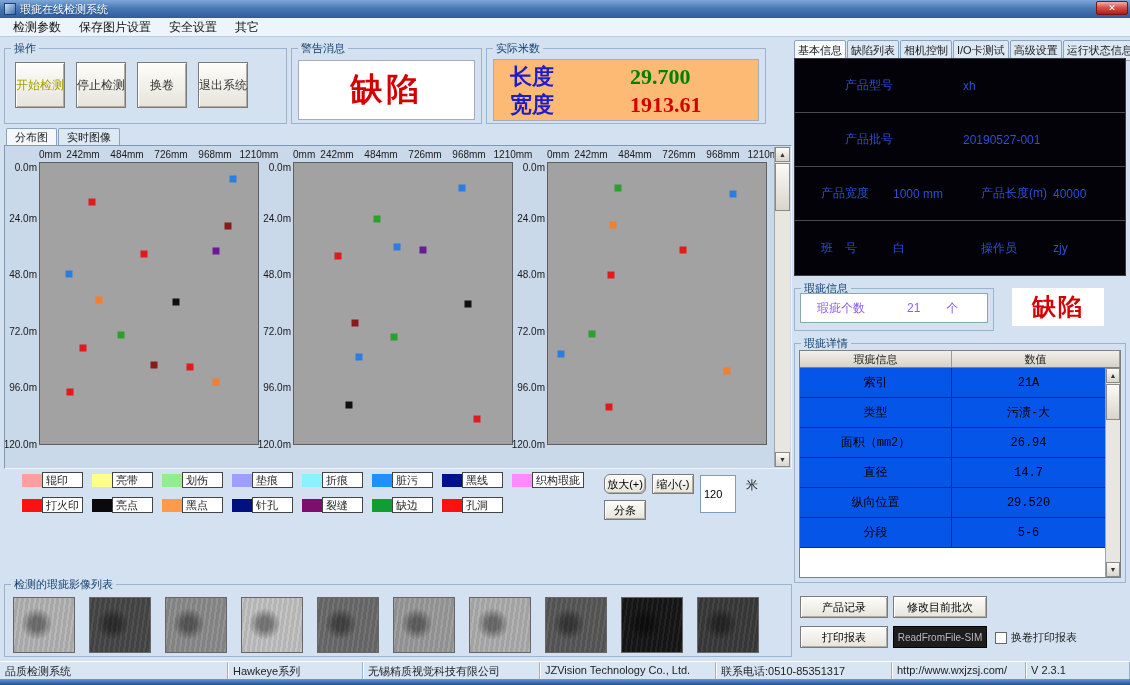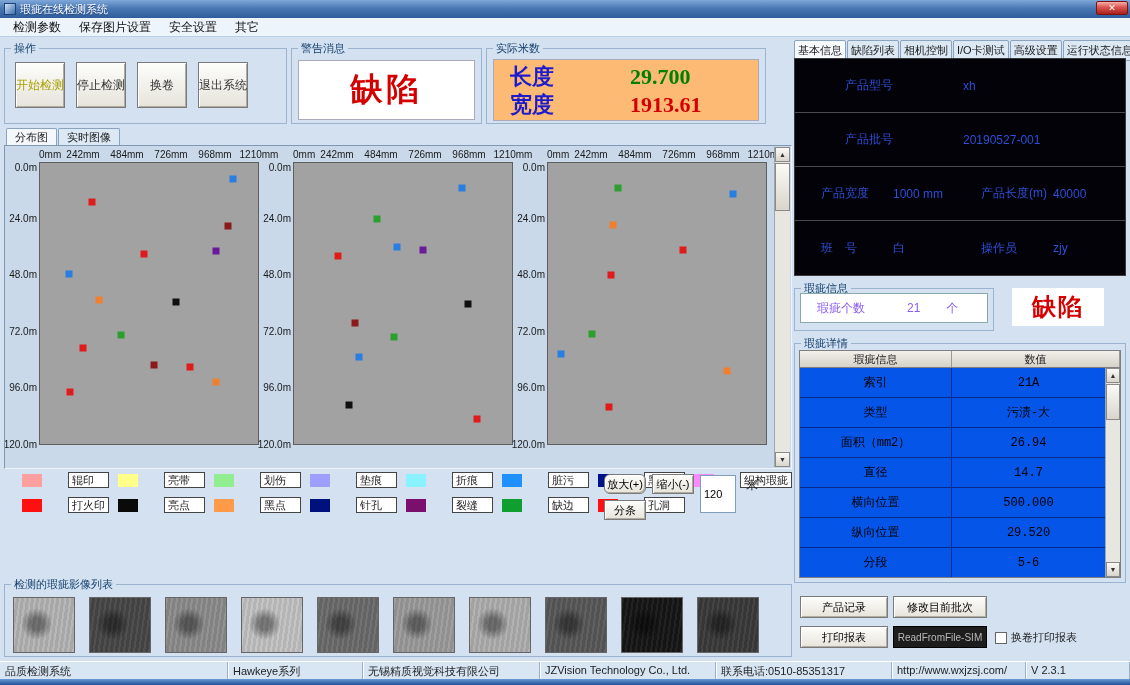--- a/index.html
+++ b/index.html
@@ -60,21 +60,21 @@
 
   
   .vscroll { position:absolute; right:1px; top:1px; bottom:1px; width:16px; background:#e8e6e0; border-left:1px solid #9aa; display:flex; flex-direction:column; }
   .sb-btn { height:15px; background:linear-gradient(#fbfaf7,#d9d5cb); border:1px solid #8a8a8a; font-size:7px; text-align:center; line-height:13px; color:#333; }
   .sb-track { flex:1; position:relative; }
   .sb-thumb { position:absolute; left:0; right:0; top:1px; height:48px; background:linear-gradient(#fbfaf7,#d9d5cb); border:1px solid #8a8a8a; }
 
   
   .legend { position:absolute; left:22px; top:472px; }
   .legend-row { display:flex; margin-bottom:9px; }
-  .legend-item { display:flex; align-items:center; margin-right:9px;gap:26px; }
+  .legend-item { display:flex; align-items:center; margin-right:9px; }
   .swatch { width:20px; height:13px; display:inline-block; }
   .legend-label { background:#fff; border:1px solid #444; font-size:11px; min-width:41px; height:16px; line-height:14px; padding:0 3px; white-space:nowrap; overflow:hidden; }
 
   
   .zoomctl { position:absolute; left:604px; top:474px; width:184px; height:48px; }
   .zbtn { position:absolute; width:42px; height:20px; font-size:11px; }
   .zoom-in { left:0; top:0;border-radius:6px; }
   .zoom-out { left:48px; top:0; }
   .split { left:0; top:26px; }
   .zinput { position:absolute; left:96px; top:1px; width:36px; height:18px; border:1px solid #7f9db9; background:#fff; font-size:11px; padding:18px 3px; font-family:inherit; }
@@ -450,24 +450,20 @@
       </div>
       <div class="trow">
         <span class="tcell tc1">面积（mm2）</span>
         <span class="tcell tc2">26.94</span>
       </div>
       <div class="trow">
         <span class="tcell tc1">直径</span>
         <span class="tcell tc2">14.7</span>
       </div>
       <div class="trow">
-        <span class="tcell tc1">横向位置</span>
-        <span class="tcell tc2">500.000</span>
-      </div>
-      <div class="trow">
         <span class="tcell tc1">纵向位置</span>
         <span class="tcell tc2">29.520</span>
       </div>
       <div class="trow">
         <span class="tcell tc1">分段</span>
         <span class="tcell tc2">5-6</span>
       </div>
     </div>
   <div class="tscroll">
     <div class="sb-btn">▲</div>

